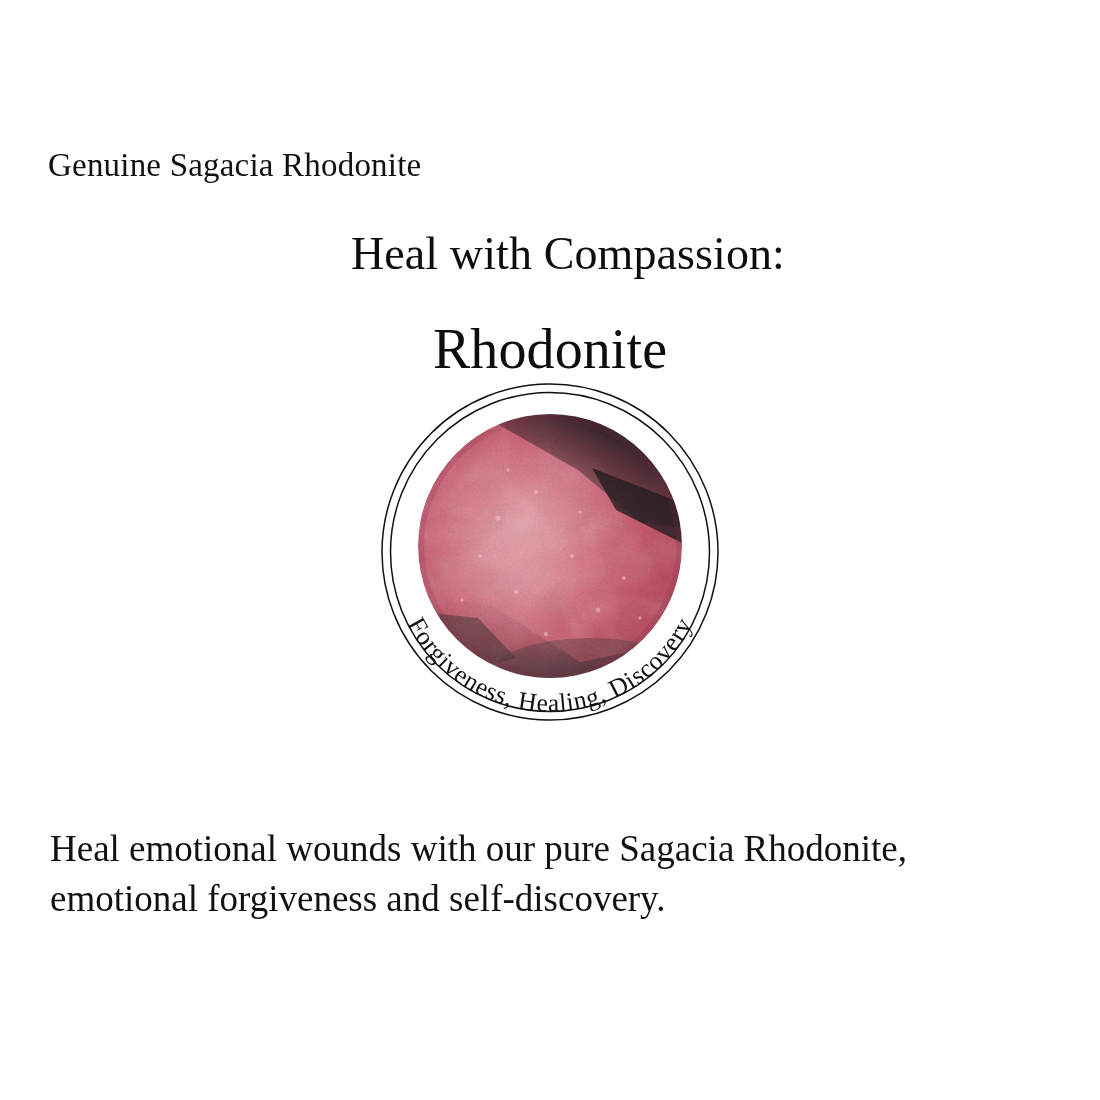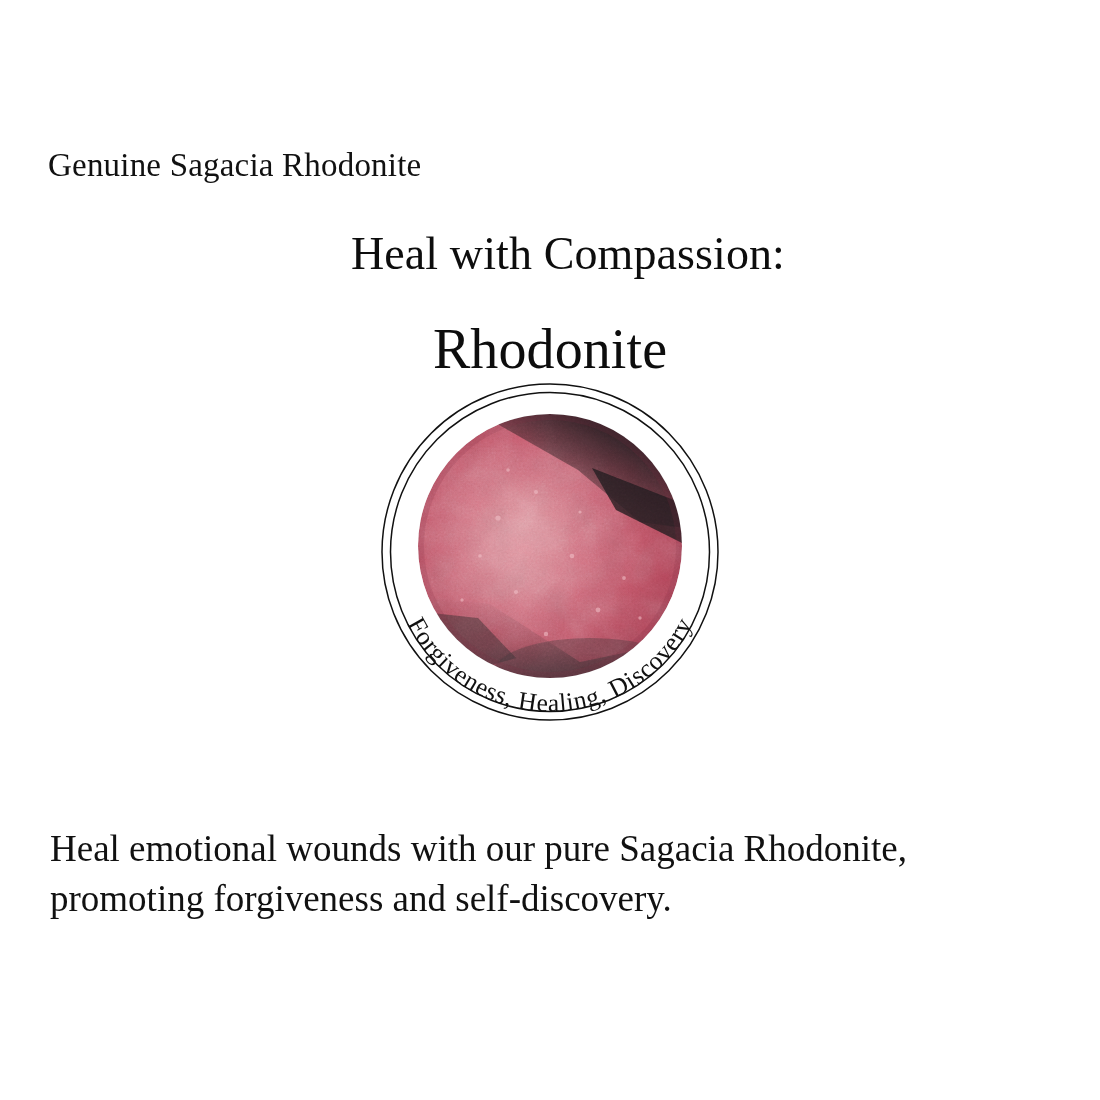--- a/index.html
+++ b/index.html
@@ -213,16 +213,16 @@
       </g>
 
       <text class="arc-text">
         <textPath href="#arcBottom" xlink:href="#arcBottom" startOffset="50%" text-anchor="middle">Forgiveness, Healing, Discovery</textPath>
       </text>
     </svg>
   </div>
 
   <div class="caption">
     <span class="line">Heal emotional wounds with our pure Sagacia Rhodonite,</span>
-    <span class="line">promoting forgiveness and self-discovery.</span>
+    <span class="line">emotional forgiveness and self-discovery.</span>
   </div>
 
 </div>
 
 </body></html>

